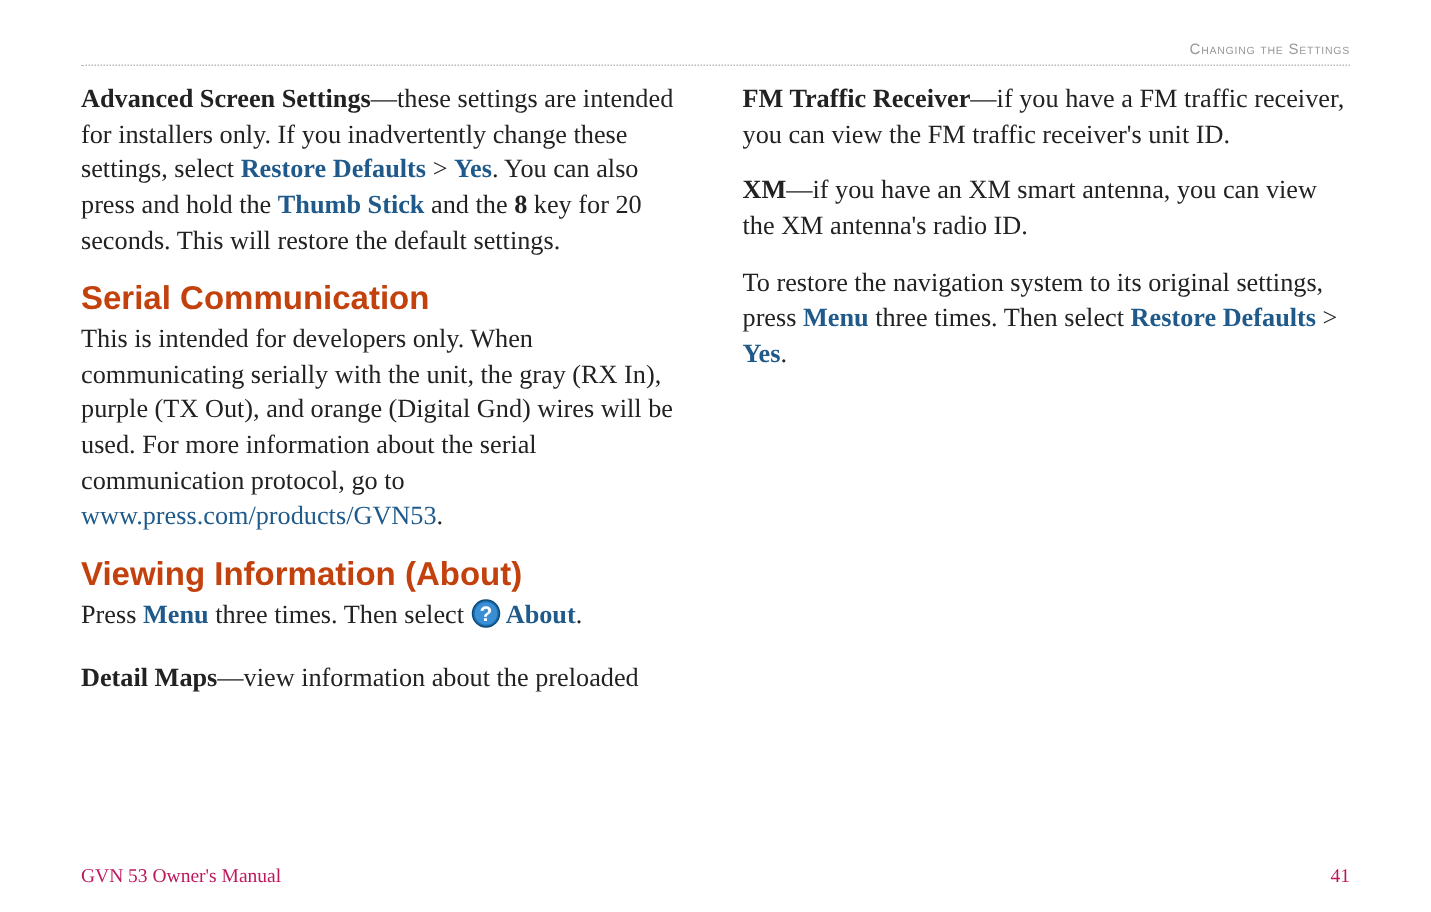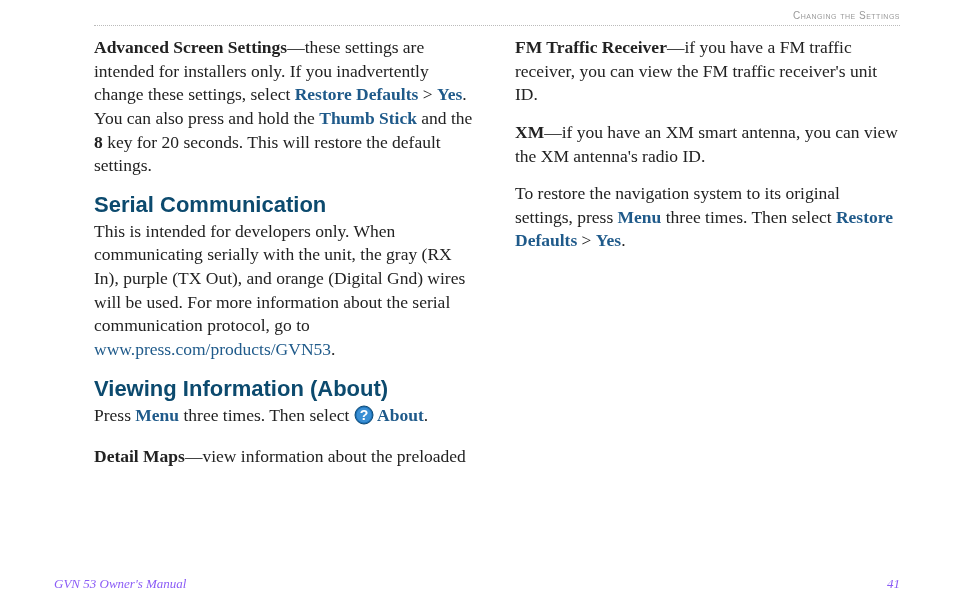--- a/index.html
+++ b/index.html
@@ -5,22 +5,21 @@
 * { margin: 0; padding: 0; box-sizing: border-box; }
 body {
   width: 954px;
   height: 608px;
   background: #fff;
   font-family: "Times New Roman", Times, serif;
   color: #222;
   position: relative;
 }
 .page {
-  padding: 10px 54px 0 54px;
-  margin-left: 40px;
+  padding: 28px 54px 0 54px;
 }
 .header {
   text-align: right;
   font-family: Arial, Helvetica, sans-serif;
   font-size: 10px;
   color: #999;
   font-variant: small-caps;
   letter-spacing: 0.5px;
   padding-bottom: 4px;
   border-bottom: 1px dotted #bbb;
@@ -35,42 +34,41 @@
 }
 p.body {
   font-size: 17.5px;
   line-height: 1.35;
   margin-bottom: 14px;
 }
 .heading {
   font-family: Arial, Helvetica, sans-serif;
   font-weight: bold;
   font-size: 22px;
-  color: #0c4a6e;
+  color: #c2410c;
   margin-bottom: 2px;
   margin-top: 6px;
 }
 .bold { font-weight: bold; }
 .blue-bold { font-weight: bold; color: #1f5a8a; }
 .link { color: #1f5a8a; }
 .icon {
   display: inline-block;
   vertical-align: -4px;
 }
 .footer {
   position: absolute;
   bottom: 16px;
   left: 54px;
   right: 54px;
   display: flex;
   justify-content: space-between;
   font-family: "Times New Roman", Times, serif;
-  font-style: italic;
   font-size: 13px;
-  color: #8b5cf6;
+  color: #be185d;
   align-items: center;
 }
 </style>
 </head>
 <body>
 
 <div class="page">
   <div class="header">
     <span>Changing the Settings</span>
   </div>

